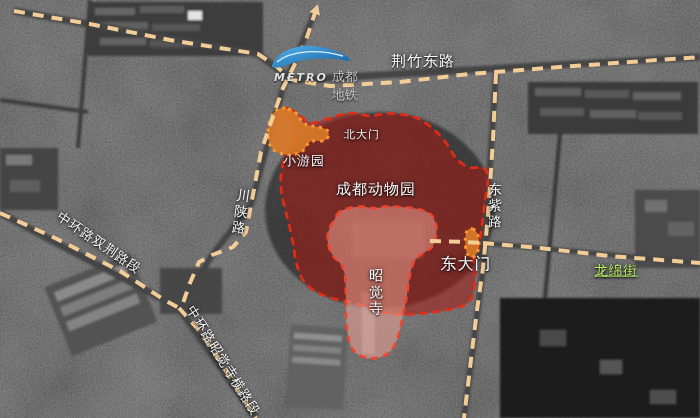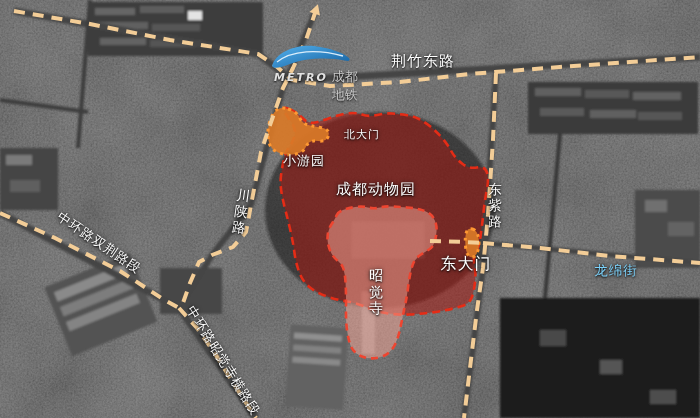--- a/index.html
+++ b/index.html
@@ -138,21 +138,21 @@
         <div class="ch">陕</div>
         <div class="ch">路</div>
       </div>
       <div class="lbl" style="left: 99px; top: 243px; font-size: 13px; color: rgb(255, 255, 255); transform: translate(-50%, -50%) rotate(34deg);">中环路双荆路段</div>
       <div class="lbl vert" style="left: 495px; top: 206px; font-size: 13.5px; color: rgb(255, 255, 255); transform: translate(-50%, -50%);">
         <div class="ch">东</div>
         <div class="ch">紫</div>
         <div class="ch">路</div>
       </div>
       <div class="lbl" style="left: 466px; top: 264px; font-size: 16px; color: rgb(255, 255, 255); transform: translate(-50%, -50%);">东大门</div>
-      <div class="lbl" style="left: 616px; top: 270px; font-size: 13.5px; color: #7dd3fc; transform: translate(-50%, -50%);">龙绵街</div>
+      <div class="lbl" style="left: 616px; top: 270px; font-size: 13.5px; color: #bef264; transform: translate(-50%, -50%); text-decoration: underline;">龙绵街</div>
       <div class="lbl vert" style="left: 376px; top: 292px; font-size: 14px; color: rgb(255, 255, 255); transform: translate(-50%, -50%);">
         <div class="ch">昭</div>
         <div class="ch">觉</div>
         <div class="ch">寺</div>
       </div>
       <div class="lbl" style="left: 223px; top: 361px; font-size: 13px; color: rgb(255, 255, 255); transform: translate(-50%, -50%) rotate(58deg);">中环路昭觉寺横路段</div>
     </div>
 
   <div id="metro">
     <svg width="96" height="44" viewBox="0 0 96 44">

